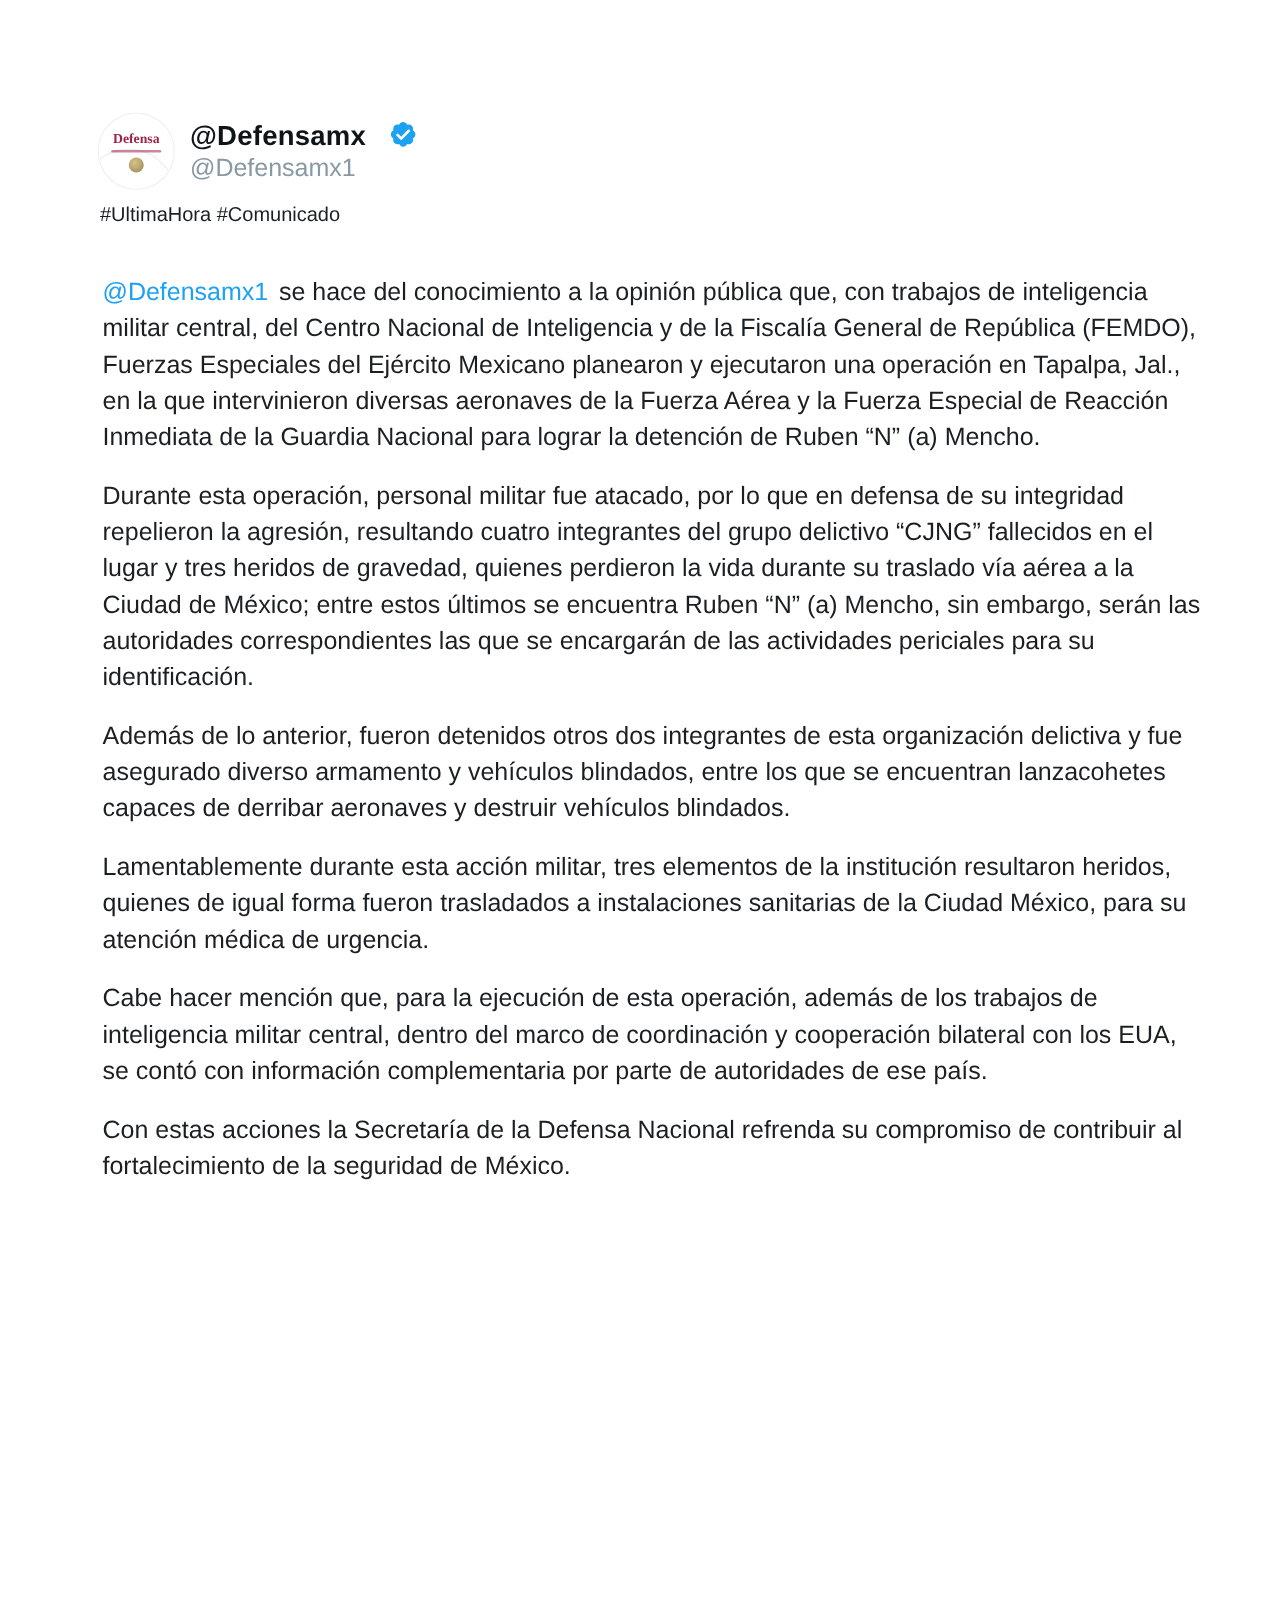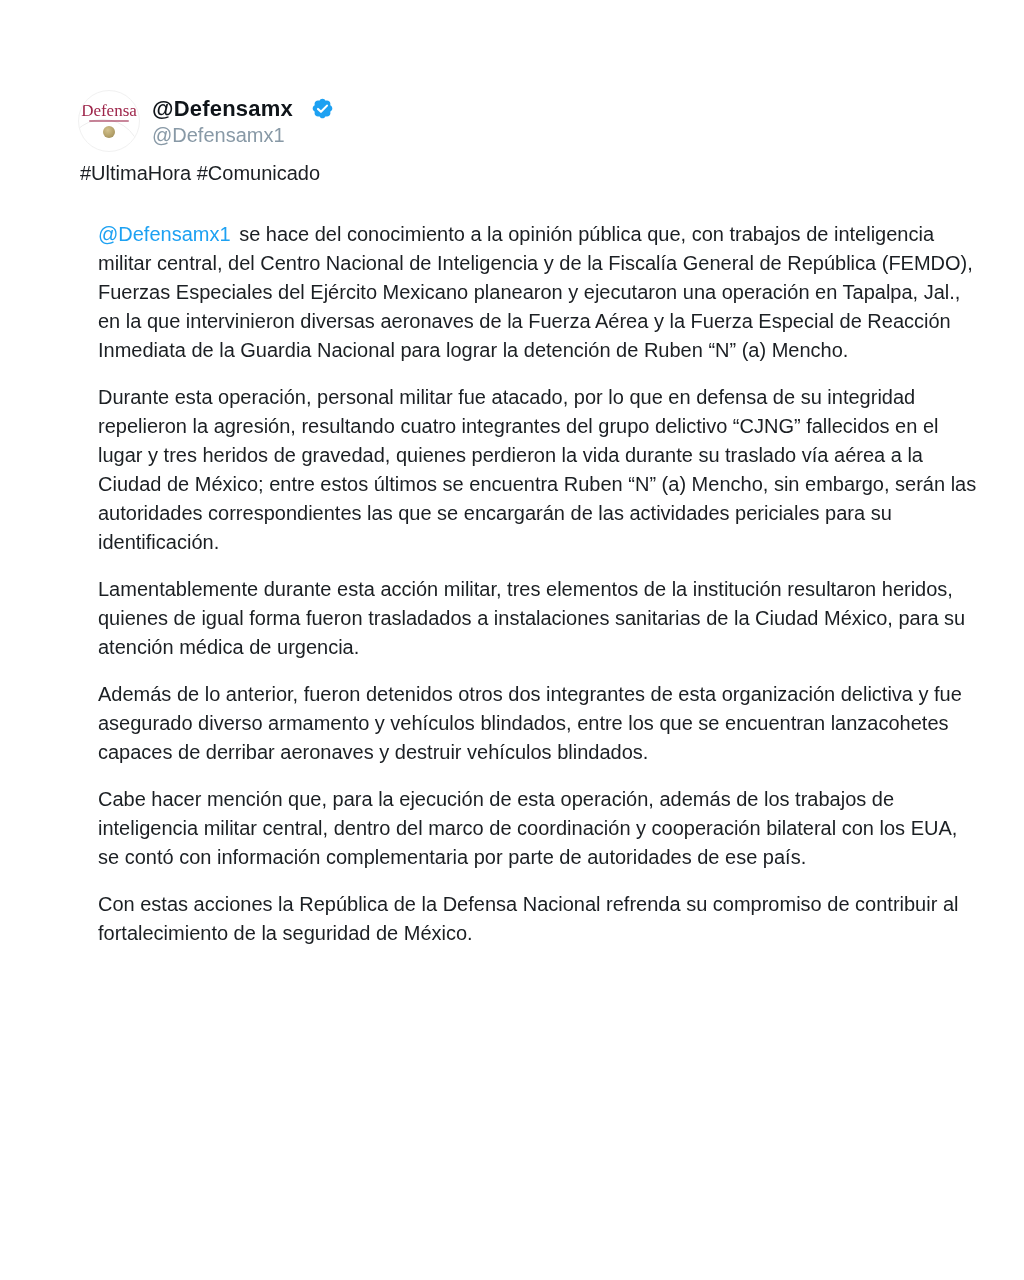--- a/index.html
+++ b/index.html
@@ -31,52 +31,52 @@
   .avatar{
     width:62px;height:62px;border-radius:50%;
     background:#ffffff;border:1px solid #f1f1f1;
     position:relative;overflow:hidden;flex:0 0 auto;
     cursor:pointer;
   }
   .avatar-title{
     position:absolute;top:13px;left:0;right:0;
     text-align:center;
     font-family:"Liberation Serif",serif;
-    font-weight:normal;font-size:17px;line-height:14px;
+    font-weight:bold;font-size:11px;line-height:14px;
     color:var(--maroon);
   }
   .avatar-subtitle-line{
     position:absolute;top:29px;left:50%;transform:translateX(-50%);
     width:40px;height:2px;background:var(--maroon);opacity:.55;
     border-radius:1px;
   }
   .avatar-seal{
     position:absolute;top:35px;left:50%;transform:translateX(-50%);
     width:12px;height:12px;border-radius:50%;
     background:radial-gradient(circle at 40% 35%, #d3c28e 0%, var(--gold) 55%, #948350 100%);
   }
   .avatar-watermark{
     position:absolute;top:28px;left:-14px;
     width:76px;height:76px;border-radius:50%;
     border:1px solid #ededed;
   }
   .name-block{display:flex;flex-direction:column;gap:2px;}
-  .name-row{display:flex;align-items:center;gap:18px;}
+  .name-row{display:flex;align-items:flex-start;gap:18px;}
   .display-name{
     font-size:22px;font-weight:bold;color:#0f1419;
     letter-spacing:.2px;cursor:pointer;
   }
   .verified-badge{width:23px;height:23px;display:inline-block;}
   .handle{font-size:20px;color:var(--handle-gray);}
   
   .hashtags{
-    font-size:20px;line-height:22px;color:var(--text-dark);
+    font-size:16px;line-height:22px;color:var(--text-dark);
     margin:8px 0 36px 2px;
   }
-  .tweet-body{width:882px;margin-left:20px;}
+  .tweet-body{width:882px;margin-left:4px;}
   .para{
     font-size:20px;line-height:29px;color:var(--text-dark);
     margin:0 0 18px 0;
   }
   .mention{
     color:var(--accent);text-decoration:none;cursor:pointer;
     margin-right:3px;
   }
 </style>
 </head>
@@ -101,19 +101,19 @@
       </div>
       <span class="handle">@Defensamx1</span>
     </div>
   </div>
 
   <p class="hashtags">#UltimaHora #Comunicado</p>
 
   <div class="tweet-body">
       <p class="para"><a class="mention">@Defensamx1</a> se hace del conocimiento a la opinión pública que, con trabajos de inteligencia militar central, del Centro Nacional de Inteligencia y de la Fiscalía General de República (FEMDO), Fuerzas Especiales del Ejército Mexicano planearon y ejecutaron una operación en Tapalpa, Jal., en la que intervinieron diversas aeronaves de la Fuerza Aérea y la Fuerza Especial de Reacción Inmediata de la Guardia Nacional para lograr la detención de Ruben “N”  (a) Mencho.</p>
       <p class="para">Durante esta operación, personal militar fue atacado, por lo que en defensa de su integridad repelieron la agresión, resultando cuatro integrantes del grupo delictivo “CJNG” fallecidos en el lugar y tres heridos de gravedad, quienes perdieron la vida durante su traslado vía aérea a la Ciudad de México; entre estos últimos se encuentra Ruben “N” (a) Mencho, sin embargo, serán las autoridades correspondientes las que se encargarán de las actividades periciales para su identificación.</p>
+      <p class="para">Además de lo anterior, fueron detenidos otros dos integrantes de esta organización delictiva y fue asegurado diverso armamento y vehículos blindados, entre los que se encuentran lanzacohetes capaces de derribar aeronaves y destruir vehículos blindados.</p>
       <p class="para">Lamentablemente durante esta acción militar, tres elementos de la institución resultaron heridos, quienes de igual forma fueron trasladados a instalaciones sanitarias de la Ciudad México, para su atención médica de urgencia.</p>
-      <p class="para">Además de lo anterior, fueron detenidos otros dos integrantes de esta organización delictiva y fue asegurado diverso armamento y vehículos blindados, entre los que se encuentran lanzacohetes capaces de derribar aeronaves y destruir vehículos blindados.</p>
       <p class="para">Cabe hacer mención que, para la ejecución de esta operación, además de los trabajos de inteligencia militar central, dentro del marco de coordinación y cooperación bilateral con los EUA, se contó con información complementaria por parte de autoridades de ese país.</p>
-      <p class="para">Con estas acciones la República de la Defensa Nacional refrenda su compromiso de contribuir al fortalecimiento de la seguridad de México.</p>
+      <p class="para">Con estas acciones la Secretaría de la Defensa Nacional refrenda su compromiso de contribuir al fortalecimiento de la seguridad de México.</p>
     </div>
 
 </div>
 
 </body></html>

